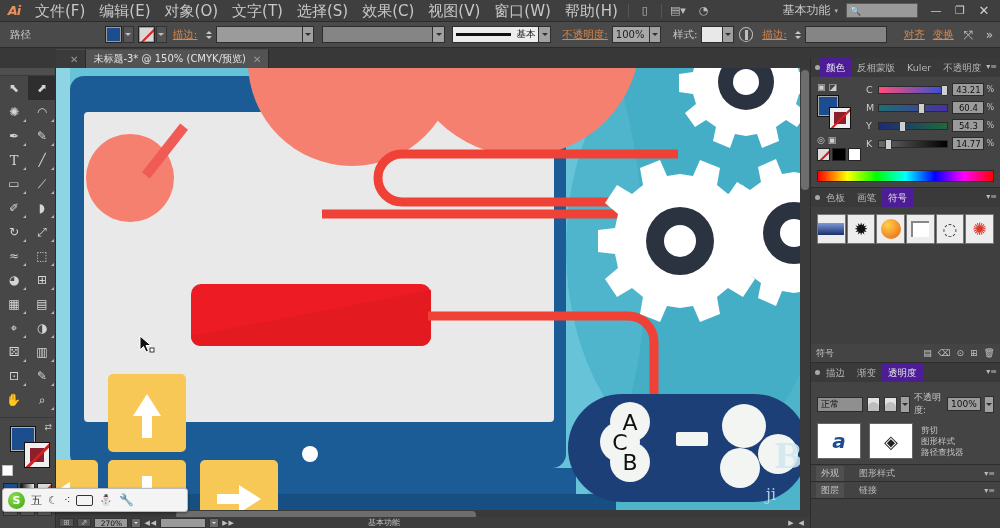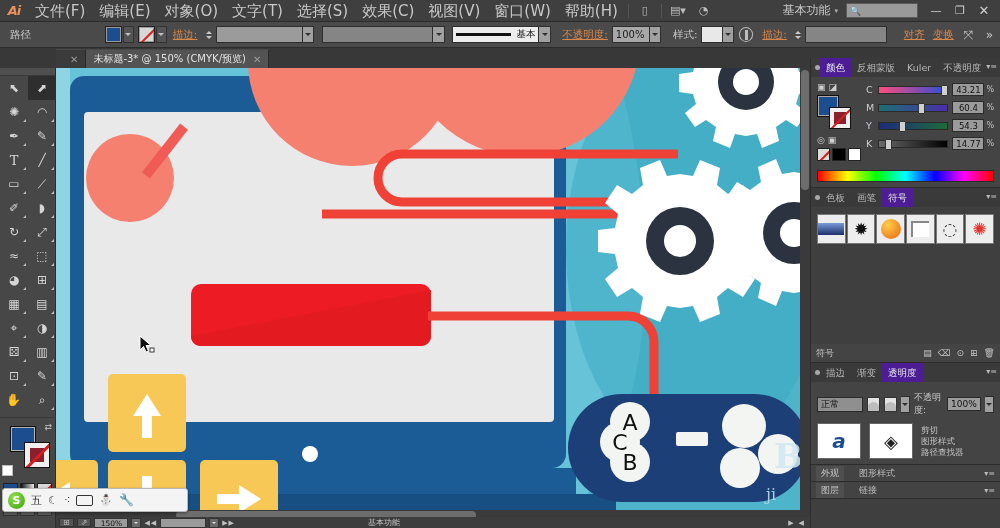--- a/index.html
+++ b/index.html
@@ -633,21 +633,21 @@
     <div class="mini-pn">
       <span class="tb">图层</span>
       <span class="nm">链接</span>
       <span class="mm">▾≡</span>
     </div>
   </div>
 
   <div class="statusbar">
     <span class="sb-cell">⊞</span>
     <span class="sb-cell">⇗</span>
-    <span class="sb-zoom">150%</span>
+    <span class="sb-zoom">270%</span>
     <span class="sb-arr">
         <i></i>
       </span>
     <span class="sb-nav">◀◀</span>
     <span class="sb-page"></span>
     <span class="sb-arr">
         <i></i>
       </span>
     <span class="sb-nav">▶▶</span>
     <span class="sb-tool">基本功能</span>

